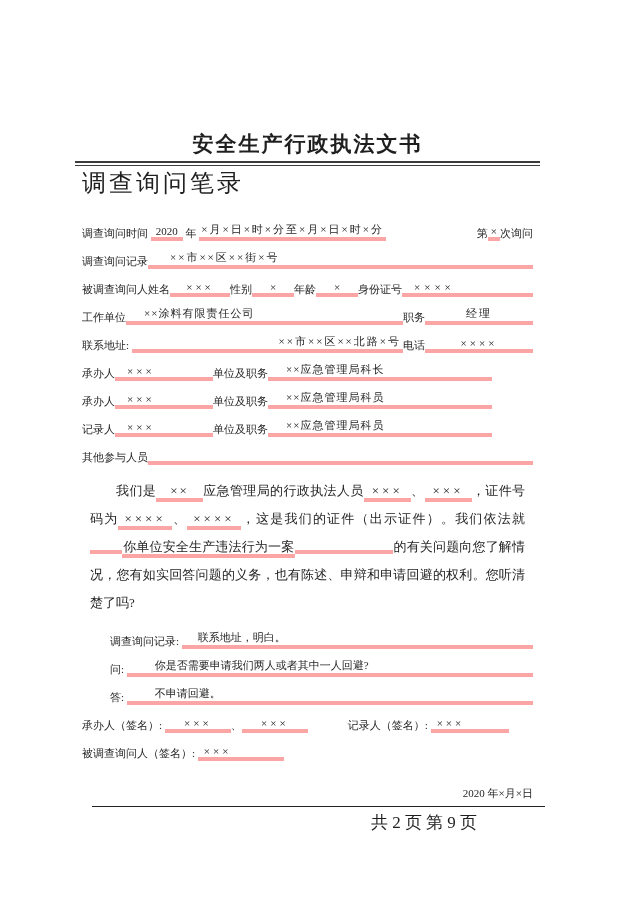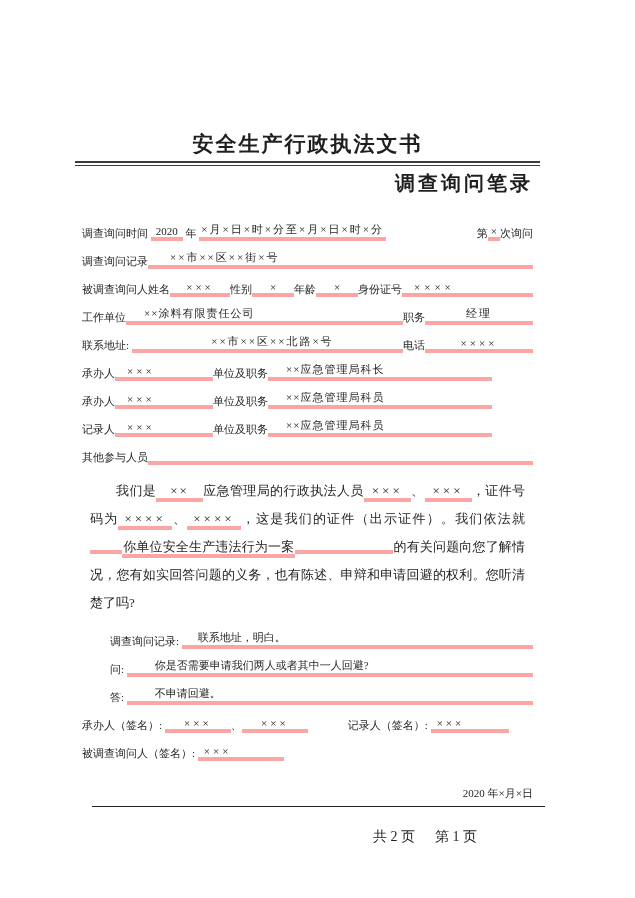--- a/index.html
+++ b/index.html
@@ -13,21 +13,21 @@
 
   .title{
     font-size:21px;font-weight:bold;text-align:center;
     letter-spacing:2px;line-height:28px;
   }
   .double-rule{
     height:2px;border-top:2px solid #3c3c3c;border-bottom:1px solid #3c3c3c;
     margin:3px -7px 2px -7px;
   }
   .subtitle{
-    font-size:20px;font-weight:bold;text-align:right;
+    font-size:24px;font-weight:normal;text-align:left;
     letter-spacing:3px;line-height:30px;
   }
 
   .form{margin-top:19px;}
   .row{
     display:flex;align-items:flex-end;height:28px;
     font-size:11px;padding-bottom:4px;box-sizing:border-box;
   }
   .row span{white-space:pre;}
   .u{border-bottom:4px solid #fca5a5;text-align:center;padding:0 2px;}
@@ -39,22 +39,22 @@
     font-size:13px;line-height:28px;text-align:justify;
     text-indent:2em;margin:8px;
   }
   .para span{white-space:normal;}
   .para .u{padding:0 1px;}
   .para .blank{vertical-align:-3px;height:14px;}
 
   .date-row{justify-content:flex-end;margin-top:12px;}
   .footer-rule{height:0;border-top:1.5px solid #222;margin:1px -12px 0 10px;}
   .footer-row{
-    display:flex;justify-content:flex-end;gap:20px;
-    font-size:14px;padding-right:56px;margin-top:21px;
+    display:flex;justify-content:flex-end;gap:4px;
+    font-size:17px;padding-right:56px;margin-top:4px;
   }
 </style>
 </head>
 <body>
 
 <div class="page">
   <div class="content">
 
     <div class="title">安全生产行政执法文书</div>
     <div class="double-rule"></div>
@@ -86,21 +86,21 @@
           <span class="u fill" style="padding-left: 12px; letter-spacing: 4px; text-align: left;">××××</span>
         </div>
       <div class="row">
           <span>工作单位</span>
           <span class="u fill" style="padding-left: 18px; letter-spacing: 1px; text-align: left;">××涂料有限责任公司</span>
           <span>职务</span>
           <span class="u blank" style="min-width: 104px; letter-spacing: 2px;">经理</span>
         </div>
       <div class="row">
           <span>联系地址: </span>
-          <span class="u fill" style="padding-left: 12px; letter-spacing: 2px; text-align: center;">××市××区××北路×号</span>
+          <span class="u fill" style="padding-left: 12px; letter-spacing: 2px; text-align: right;">××市××区××北路×号</span>
           <span>电话</span>
           <span class="u blank" style="min-width: 104px; letter-spacing: 3px;">××××</span>
         </div>
       <div class="row">
           <span>承办人</span>
           <span class="u blank" style="min-width: 84px; padding-left: 12px; letter-spacing: 3px; text-align: left;">×××</span>
           <span>单位及职务</span>
           <span class="u blank" style="min-width: 204px; padding-left: 18px; letter-spacing: 1px; text-align: left;">××应急管理局科长</span>
         </div>
       <div class="row">
@@ -151,17 +151,17 @@
       </div>
 
     <div class="row date-row">
       <span>2020 年×月×日</span>
     </div>
 
     <div class="footer-rule"></div>
 
     <div class="footer-row">
       <span>共 2 页</span>
-      <span>第 1 页</span>
+      <span>第 9 页</span>
     </div>
 
   </div>
 </div>
 
 </body></html>

